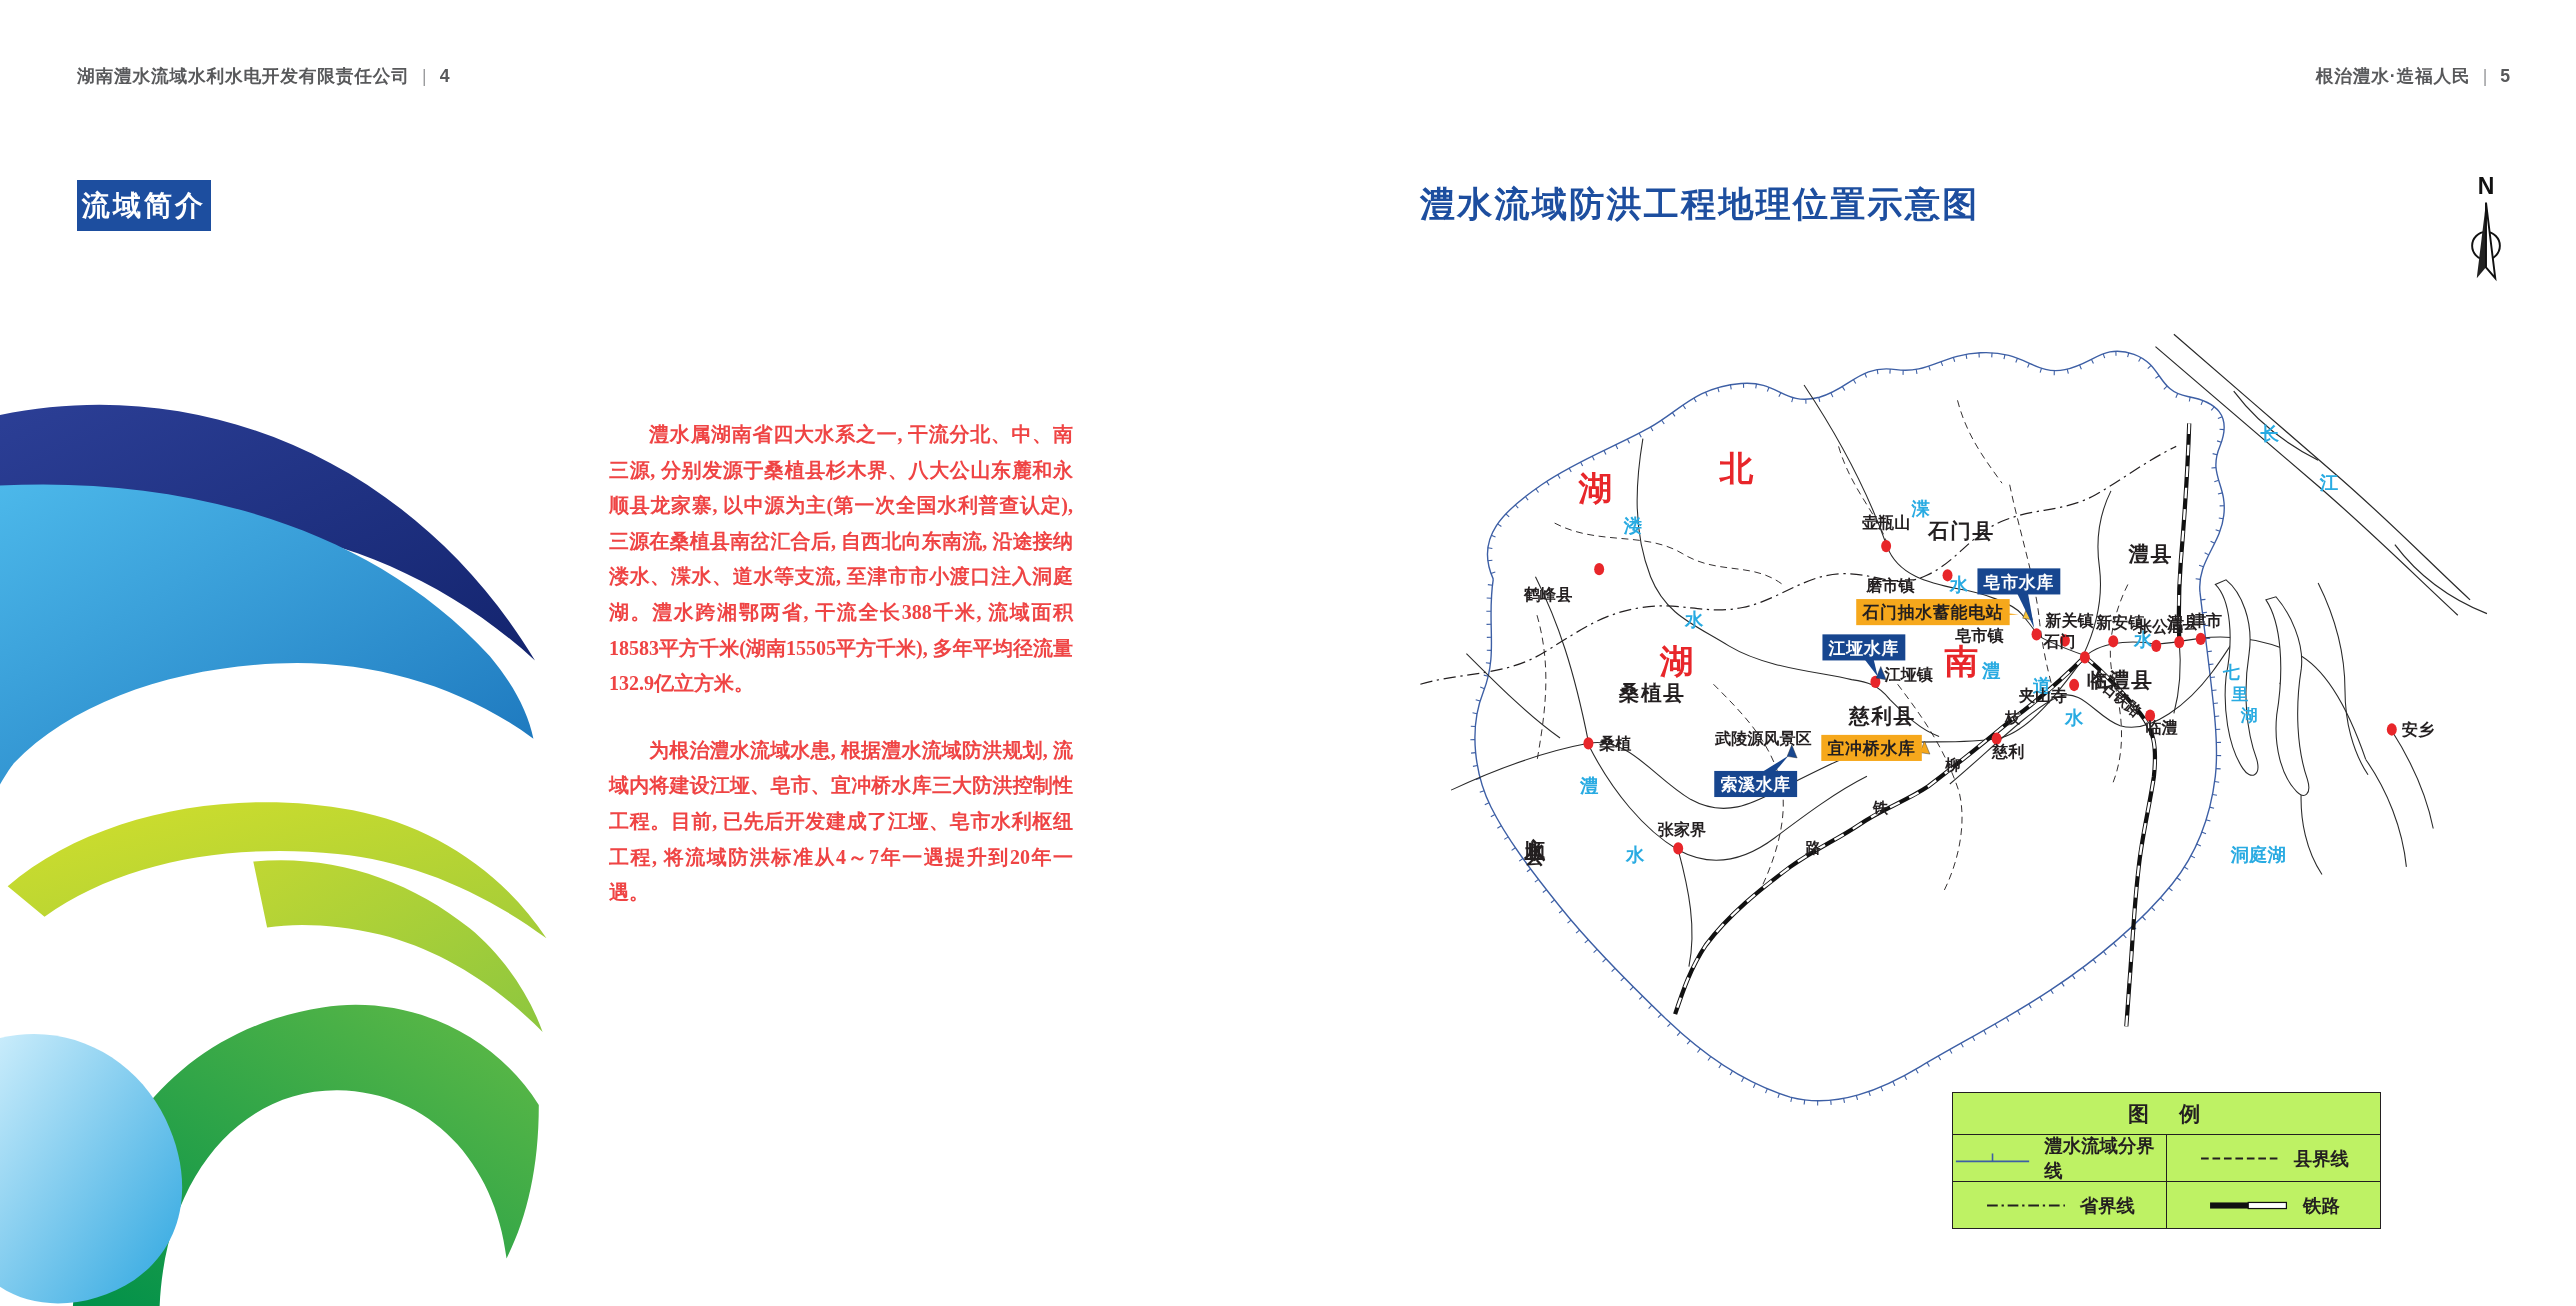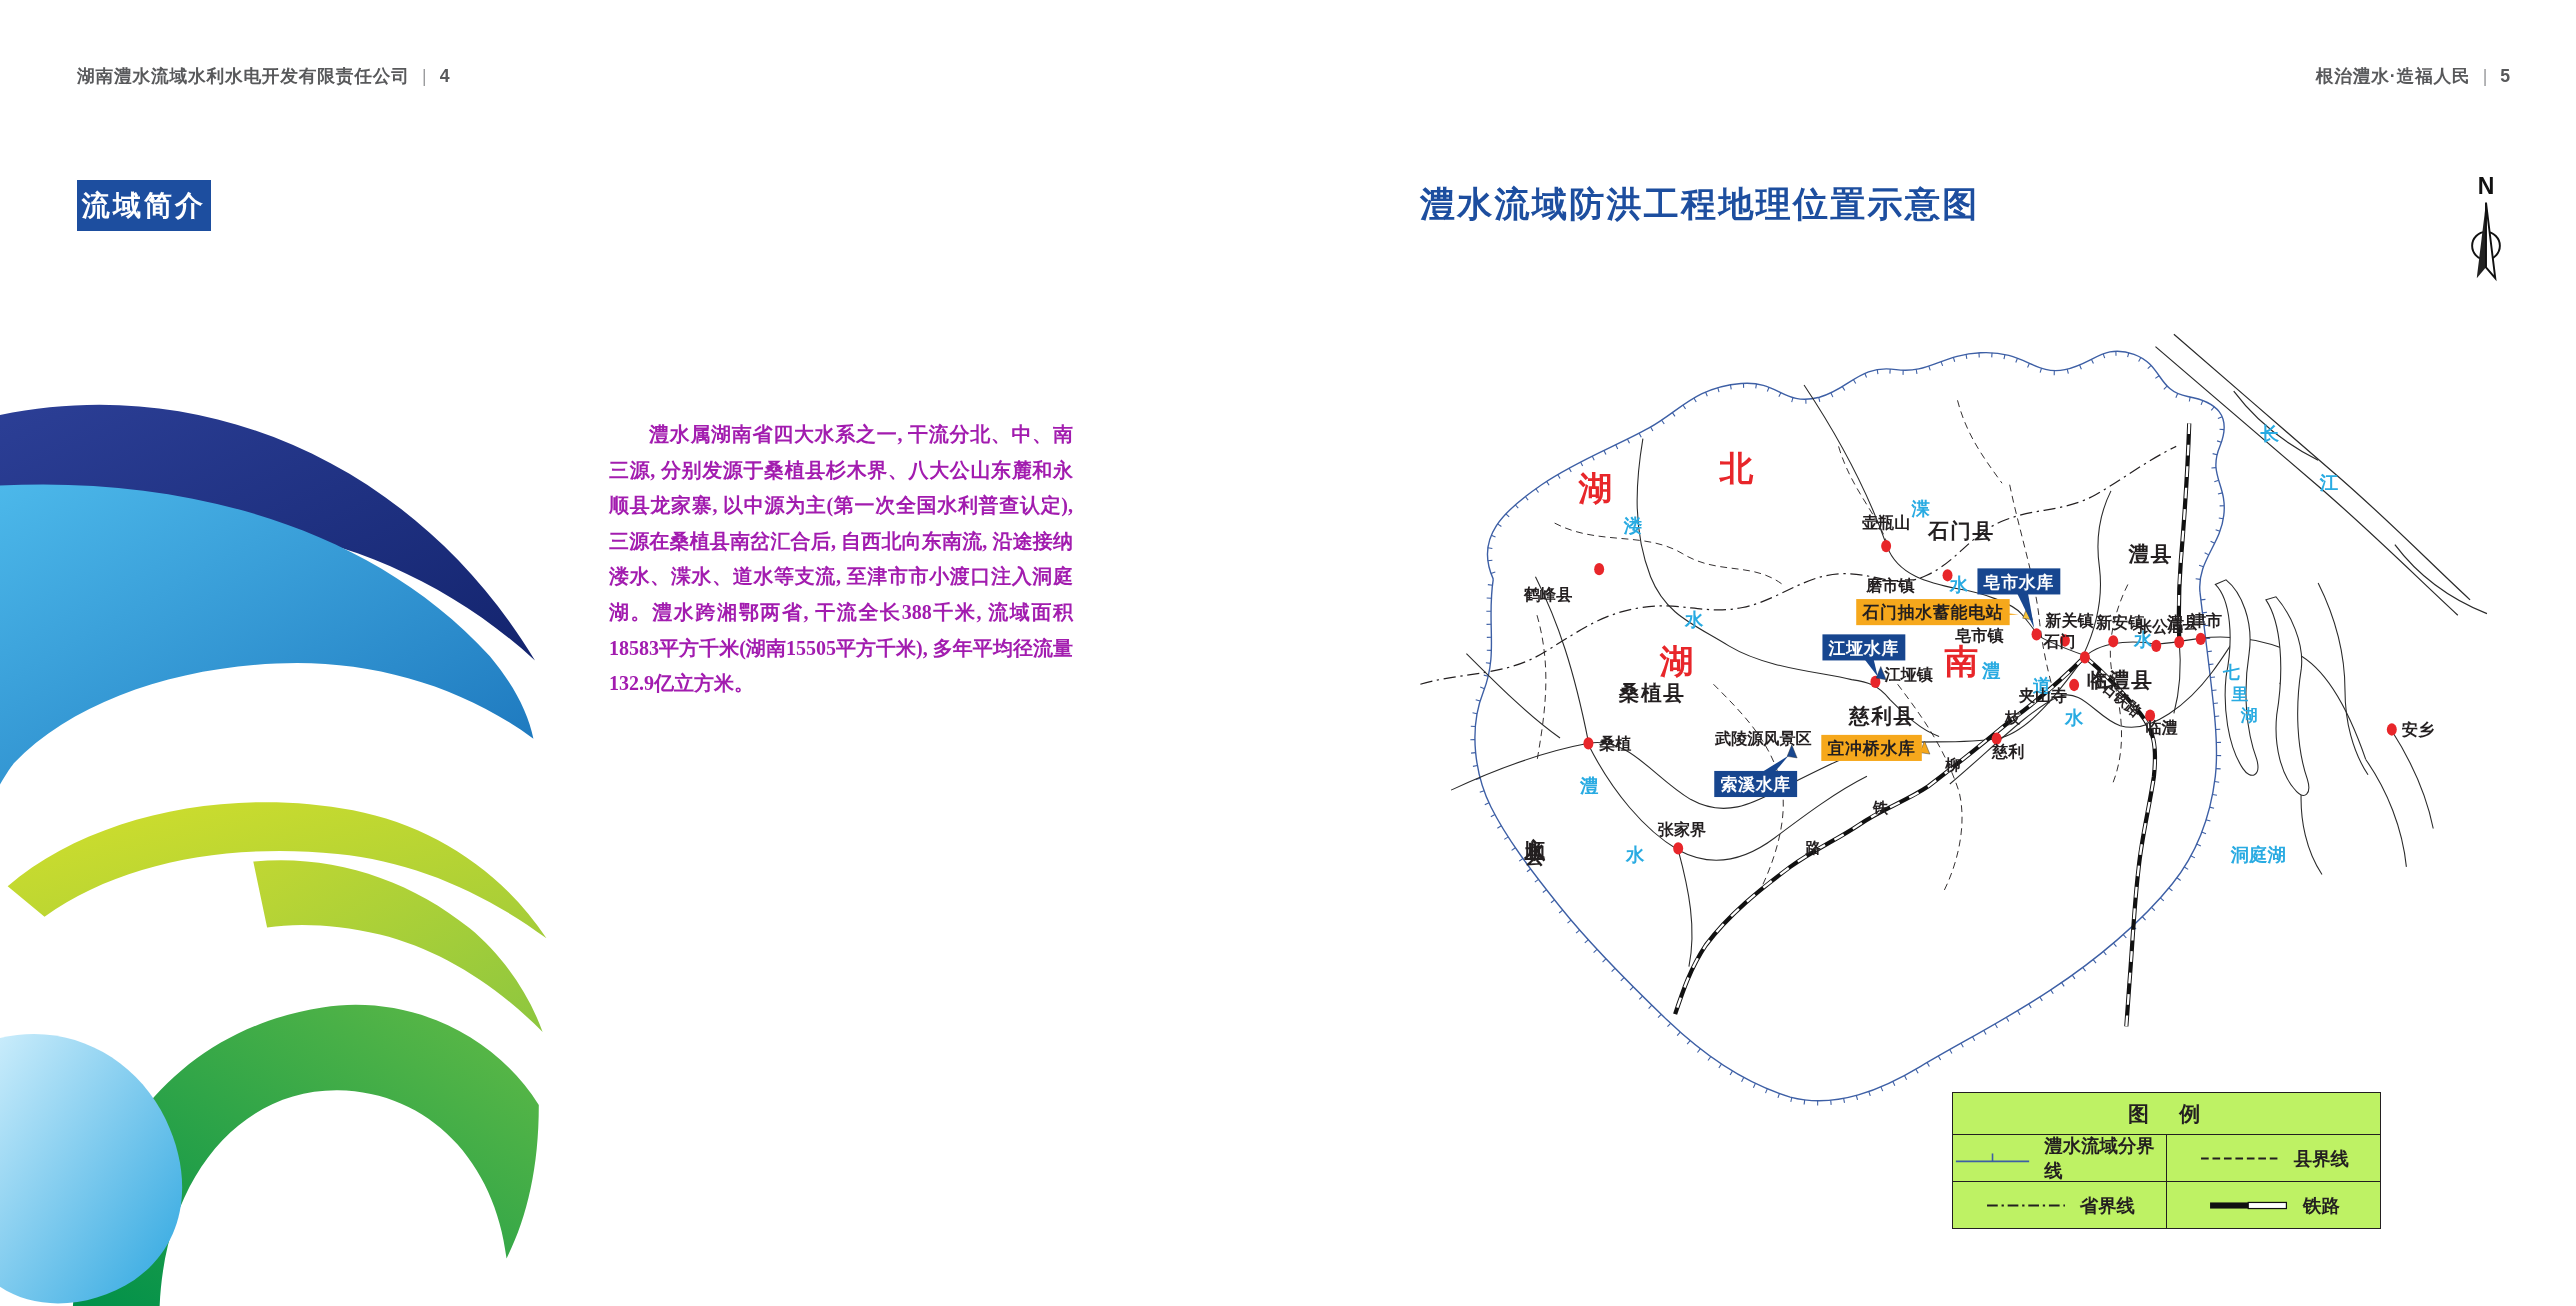--- a/index.html
+++ b/index.html
@@ -8,21 +8,21 @@
   
   .hdr{position:absolute;top:64px;font-size:17.7px;font-weight:bold;color:#58595b;letter-spacing:0.8px;}
   .hdr-left{left:77px;}
   .hdr-right{right:77px;text-align:right;}
   .hdr .sep{font-weight:normal;color:#9b9c9e;padding:0 12.3px;}
   
   .section-box{position:absolute;left:77px;top:180px;width:134px;height:51px;background:#1d4e9f;
                color:#fff;font-size:28px;font-weight:bold;letter-spacing:3.1px;
                display:flex;align-items:center;justify-content:center;}
   
-  .bodycol{position:absolute;left:609px;top:417px;width:464px;color:#a21caf;
+  .bodycol{position:absolute;left:609px;top:417px;width:464px;color:#ef4444;
            font-family:"Liberation Serif",serif;font-weight:700;font-size:20px;line-height:1.78;
            text-align:justify;}
   .bodycol p{margin:0 0 31px 0;text-indent:2em;}
   
   .logo{position:absolute;left:0;top:355px;width:591px;height:951px;}
   
   .map-title{position:absolute;left:1420px;top:181px;width:1075px;text-align:left;
              color:#1d4e9f;font-size:35px;font-weight:bold;letter-spacing:2.3px;}
   .map-svg{position:absolute;left:1420px;top:253px;width:1075px;height:775px;overflow:visible;}
   .map-svg text{font-family:"Liberation Sans",sans-serif;}
@@ -85,20 +85,21 @@
     <path fill="url(#gNavy)" d="M0,78 C270,22 545,145 697,398 C520,235 258,168 0,262 Z"></path>
     <path fill="url(#gBlue)" d="M0,170 C235,158 480,220 638,392 C668,428 688,465 695,500 C600,430 480,396 360,402 C225,408 95,452 18,532 C8,545 0,560 0,560 Z"></path>
     <path fill="url(#gLime)" d="M10,692 C120,598 300,563 460,593 C562,613 652,670 712,760 C630,700 540,660 440,650 C300,636 158,660 58,732 Z"></path>
     <path fill="url(#gLime2)" d="M330,660 C430,650 532,682 612,747 C652,780 687,827 707,882 C645,820 575,775 495,755 C438,742 388,740 348,746 Z"></path>
     <path fill="url(#gGreen)" d="M95,1239 C110,1030 230,880 420,850 C530,833 642,882 702,977 C702,1060 686,1125 660,1177 C645,1052 560,960 440,958 C310,957 215,1075 208,1239 Z"></path>
     <path fill="url(#gBlob)" d="M0,890 C90,868 177,915 216,996 C255,1078 240,1160 175,1205 C118,1242 48,1246 0,1214 Z"></path>
   </svg>
 
   <div class="bodycol" id="paragraphs">
       <p>澧水属湖南省四大水系之一, 干流分北、中、南三源, 分别发源于桑植县杉木界、八大公山东麓和永顺县龙家寨, 以中源为主(第一次全国水利普查认定), 三源在桑植县南岔汇合后, 自西北向东南流, 沿途接纳溇水、渫水、道水等支流, 至津市市小渡口注入洞庭湖。澧水跨湘鄂两省, 干流全长388千米, 流域面积18583平方千米(湖南15505平方千米), 多年平均径流量132.9亿立方米。</p>
+      <p>为根治澧水流域水患, 根据澧水流域防洪规划, 流域内将建设江垭、皂市、宜冲桥水库三大防洪控制性工程。目前, 已先后开发建成了江垭、皂市水利枢纽工程, 将流域防洪标准从4～7年一遇提升到20年一遇。</p>
     </div>
 
   <div class="map-title">澧水流域防洪工程地理位置示意图</div>
 
   <div class="compass">
     <div class="compass-n">N</div>
     <svg width="34" height="94" viewBox="0 0 44 122">
       <circle cx="22" cy="62" r="18" fill="none" stroke="#111" stroke-width="2.5"></circle>
       <polygon points="22,6 10,104 22,90" fill="#222"></polygon>
       <polygon points="22,6 34,104 22,90" fill="#fff" stroke="#111" stroke-width="2.5"></polygon>

